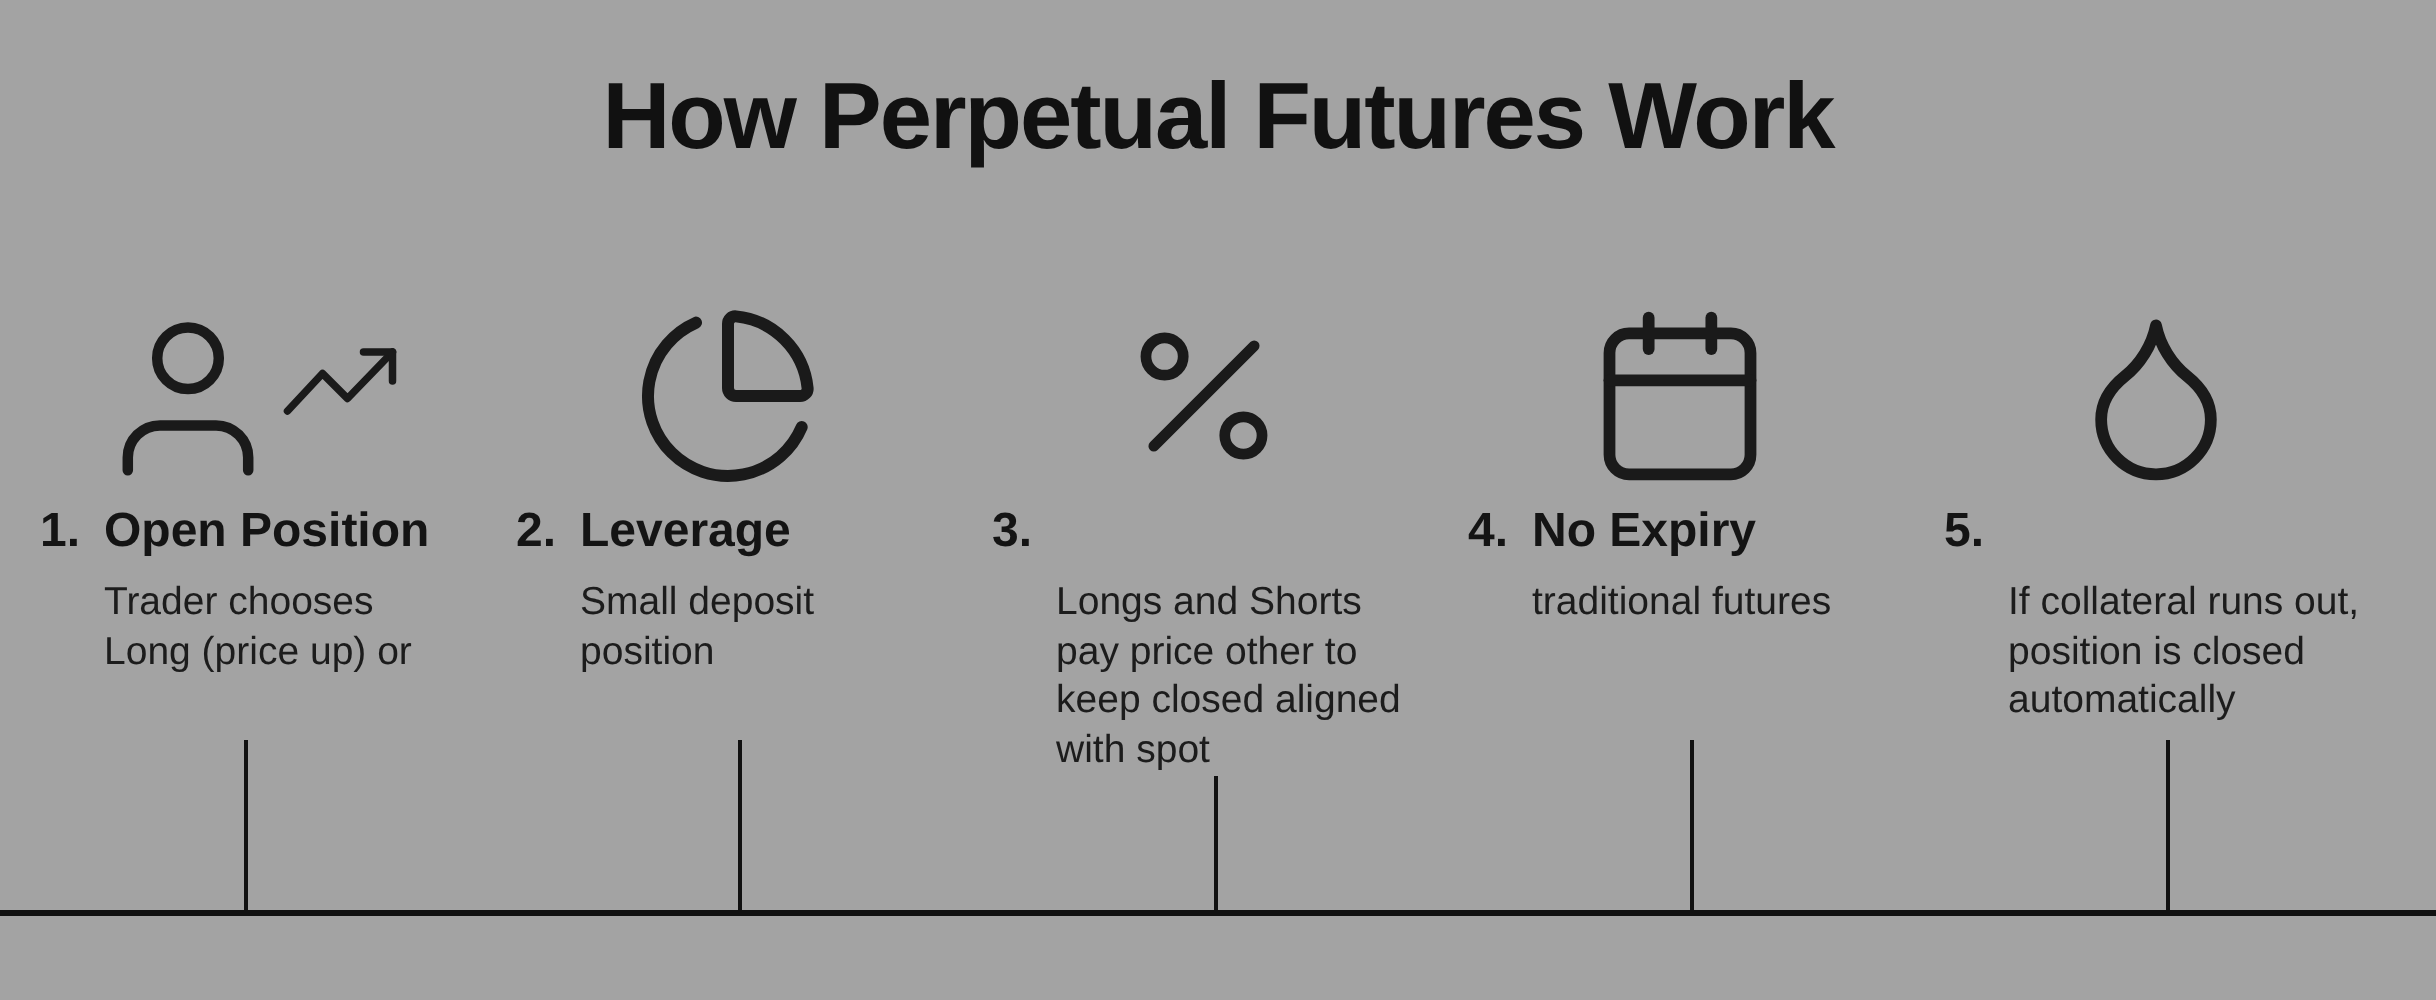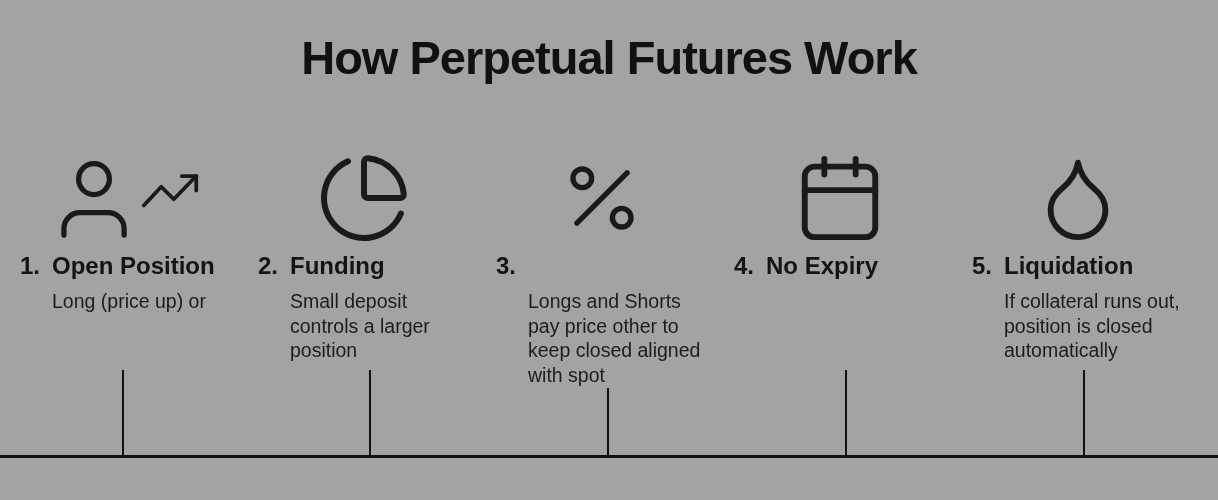--- a/index.html
+++ b/index.html
@@ -89,38 +89,38 @@
           <polyline class="ic" points="22.5 6 13.5 15.3 8.5 10.3 1.5 17.8"></polyline>
           <polyline class="ic" points="16.7 6 22.5 6 22.5 11.8"></polyline>
         </svg>
       </div>
     </div>
     <div class="step-title">
       <span class="step-num">1.</span>
       <span>Open Position</span>
     </div>
     <div class="desc">
+      <span>Trader chooses</span>
       <span>Long (price up) or</span>
     </div>
   </div>
 
   <div class="step" style="left:258px">
     <div class="icon-row">
       <svg width="96" height="96" viewBox="0 0 24 24">
         <path class="ic" d="M21 12c.552 0 1.005-.449.95-.998a10 10 0 0 0-8.952-8.952c-.55-.055-.998.403-.998.952v8a1 1 0 0 0 1 1z"></path>
         <path class="ic" d="M21.21 15.89A10 10 0 1 1 8 2.83"></path>
       </svg>
     </div>
     <div class="step-title">
       <span class="step-num">2.</span>
-      <span>Funding</span>
+      <span>Leverage</span>
     </div>
     <div class="desc">
       <span>Small deposit</span>
-      <span>controls a larger</span>
       <span>position</span>
     </div>
   </div>
 
   <div class="step" style="left:496px">
     <div class="icon-row">
       <svg width="86" height="86" viewBox="0 0 24 24">
         <line class="ic" x1="19" y1="5" x2="5" y2="19"></line>
         <circle class="ic" cx="6.5" cy="6.5" r="2.6"></circle>
         <circle class="ic" cx="17.5" cy="17.5" r="2.6"></circle>
@@ -144,32 +144,32 @@
         <path class="ic" d="M16 2v4"></path>
         <rect class="ic" x="3" y="4" width="18" height="18" rx="2.5"></rect>
         <path class="ic" d="M3 10h18"></path>
       </svg>
     </div>
     <div class="step-title">
       <span class="step-num">4.</span>
       <span>No Expiry</span>
     </div>
     <div class="desc">
+      <span>traditional futures</span>
     </div>
   </div>
 
   <div class="step" style="left:972px">
     <div class="icon-row">
       <svg width="94" height="94" viewBox="0 0 24 24">
         <path class="ic" d="M12 22a7 7 0 0 0 7-7c0-2-1-3.9-3-5.5s-3.5-4-4-6.5c-.5 2.5-2 4.9-4 6.5C6 11.1 5 13 5 15a7 7 0 0 0 7 7z"></path>
       </svg>
     </div>
     <div class="step-title">
       <span class="step-num">5.</span>
-      <span>Liquidation</span>
     </div>
     <div class="desc">
       <span>If collateral runs out,</span>
       <span>position is closed</span>
       <span>automatically</span>
     </div>
   </div>
 
   <div class="vline" style="left:122px; top:370px; height:86px"></div>
   <div class="vline" style="left:369px; top:370px; height:86px"></div>

